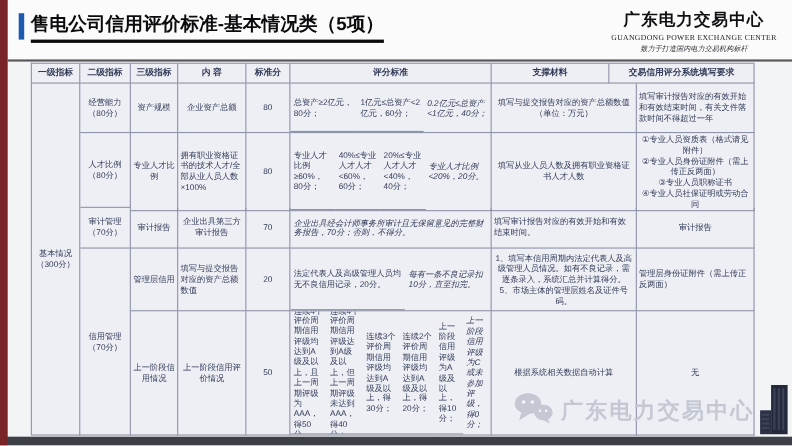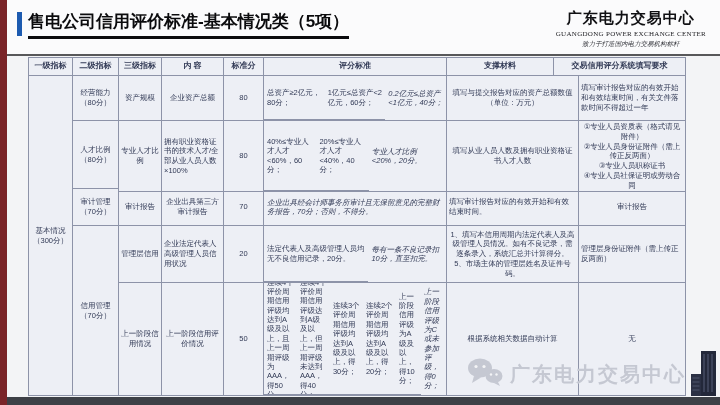--- a/index.html
+++ b/index.html
@@ -106,20 +106,21 @@
         </div>
 
         <div class="group g2">
           <div class="cell c2">人才比例（80分）</div>
           <div class="rowcol">
             <div class="trow">
               <div class="cell w3">专业人才比例</div>
               <div class="cell w4 left">拥有职业资格证书的技术人才/全部从业人员人数×100%</div>
               <div class="cell w5">80</div>
               <div class="cell w6 c6">
+                <div class="crit" style="flex:15">专业人才比例≥60%，80分；</div>
                 <div class="crit" style="flex:15">40%≤专业人才人才&lt;60%，60分；</div>
                 <div class="crit" style="flex:15">20%≤专业人才人才&lt;40%，40分；</div>
                 <div class="crit" style="flex:23">专业人才比例&lt;20%，20分。</div>
               </div>
               <div class="cell w7">填写从业人员人数及拥有职业资格证书人才人数</div>
               <div class="cell w8 list">
                 <div>①专业人员资质表（格式请见附件）</div>
                 <div>②专业人员身份证附件（需上传正反两面）</div>
                 <div>③专业人员职称证书</div>
                 <div>④专业人员社保证明或劳动合同</div>
@@ -142,21 +143,21 @@
               <div class="cell w8">审计报告</div>
             </div>
           </div>
         </div>
 
         <div class="group g4">
           <div class="cell c2">信用管理（70分）</div>
           <div class="rowcol">
             <div class="trow h57">
               <div class="cell w3">管理层信用</div>
-              <div class="cell w4 left">企业法定代表人高级管理人员信用状况</div>
+              <div class="cell w4 left">填写与提交报告对应的资产总额数值</div>
               <div class="cell w5">20</div>
               <div class="cell w6 c6">
                 <div class="crit" style="flex:33">法定代表人及高级管理人员均无不良信用记录，20分。</div>
                 <div class="crit" style="flex:24">每有一条不良记录扣10分，直至扣完。</div>
               </div>
               <div class="cell w7 list">
                 <div>1、填写本信用周期内法定代表人及高级管理人员情况。如有不良记录，需逐条录入，系统汇总并计算得分。</div>
                 <div>5、市场主体的管理层姓名及证件号码。</div>
               </div>
               <div class="cell w8 left">管理层身份证附件（需上传正反两面）</div>

